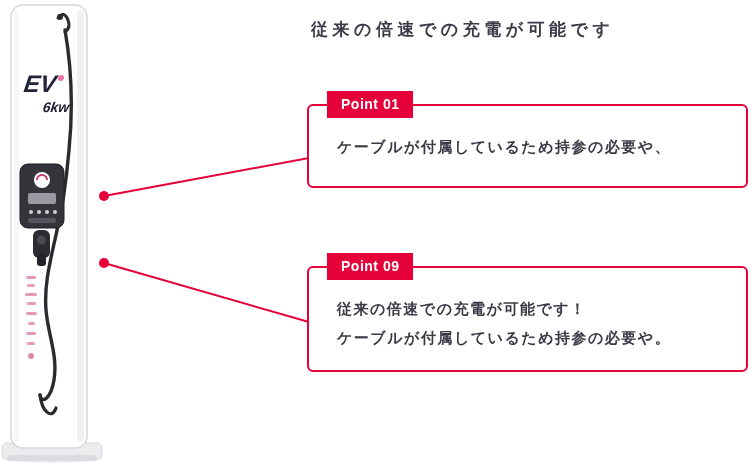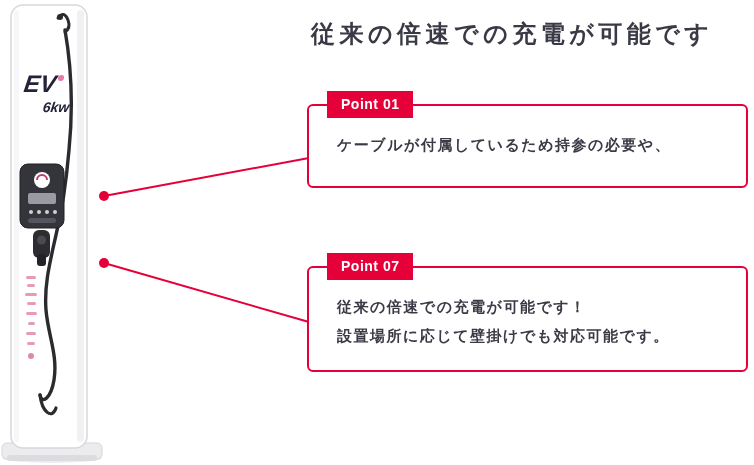--- a/index.html
+++ b/index.html
@@ -15,21 +15,21 @@
     height: 465px;
     background: #ffffff;
     overflow: hidden;
   }
 
   
   .headline {
     position: absolute;
     left: 311px;
     top: 18px;
-    font-size: 24px;
+    font-size: 17px;
     font-weight: bold;
     letter-spacing: 4.5px;
     color: var(--ink);
     white-space: nowrap;
   }
 
   
   .charger-wrap {
     position: absolute;
     left: 0;
@@ -72,21 +72,20 @@
     padding: 4px 14px 5px 14px;
     line-height: 1.3;
   }
   .callout .body {
     padding: 26px 18px 16px 28px;
     font-size: 15px;
     font-weight: bold;
     letter-spacing: 1.5px;
     line-height: 1.95;
     color: var(--ink);
-    font-family: Liberation Mono, monospace;
   }
   .callout .body .line { white-space: nowrap; }
 </style>
 </head>
 <body>
 
 <div class="page">
 
   <div class="charger-wrap">
     <svg viewBox="0 0 110 465">
@@ -161,20 +160,20 @@
   </svg>
 
   <div class="callout callout-1">
     <div class="tag">Point 01</div>
     <div class="body">
       <div class="line">ケーブルが付属しているため持参の必要や、</div>
     </div>
   </div>
 
   <div class="callout callout-2">
-    <div class="tag">Point 07</div>
+    <div class="tag">Point 09</div>
     <div class="body">
       <div class="line">従来の倍速での充電が可能です！</div>
-      <div class="line">設置場所に応じて壁掛けでも対応可能です。</div>
+      <div class="line">ケーブルが付属しているため持参の必要や。</div>
     </div>
   </div>
 
 </div>
 
 </body></html>

